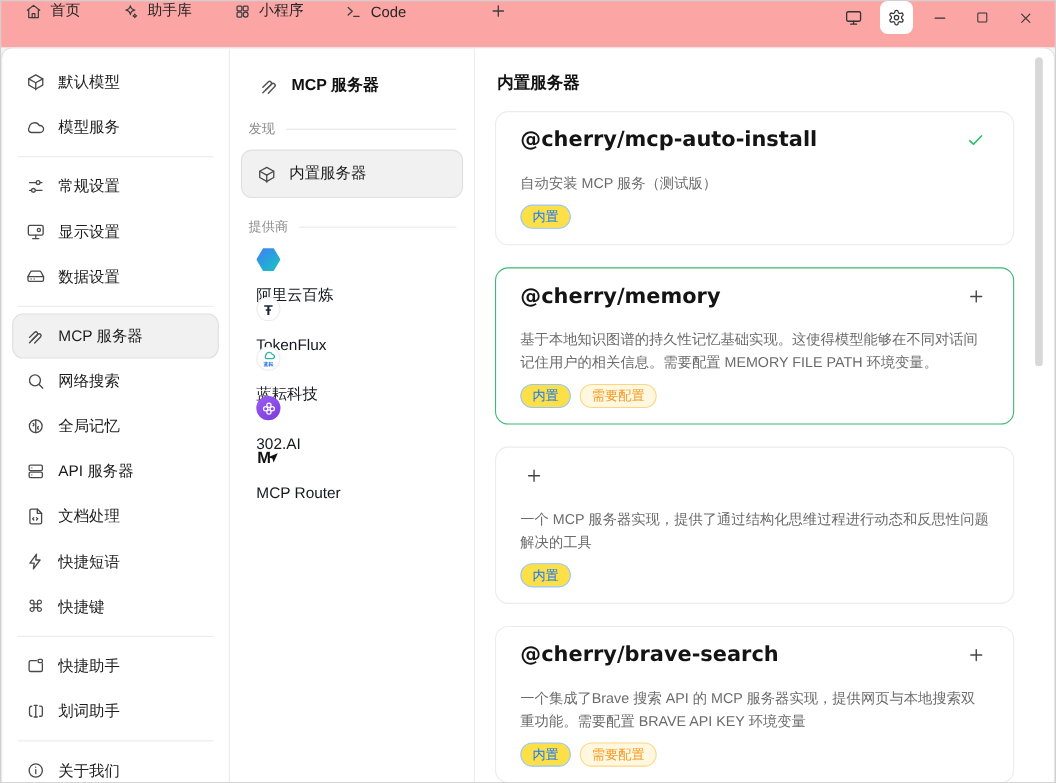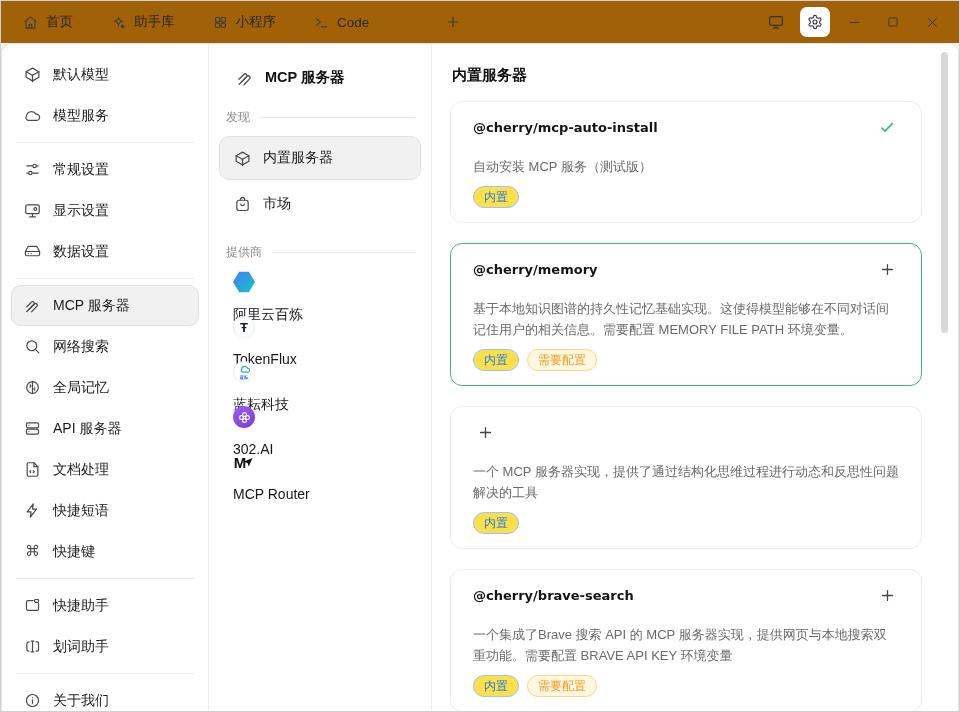--- a/index.html
+++ b/index.html
@@ -4,21 +4,21 @@
 <style>
   * { margin:0; padding:0; box-sizing:border-box; }
   html,body { width:960px; height:712px; }
   body {
     font-family:"Liberation Sans","DejaVu Sans",sans-serif;
     background:#f3f3f3; color:#1f1f1f; overflow:hidden; font-size:14px;
   }
   .window { width:960px; height:712px; display:flex; flex-direction:column; border:1px solid #d0d0d0; }
 
   
-  .titlebar { height:42px; flex:none; display:flex; align-items:center; padding:0 12px 0 22px; background:#a16207; }
+  .titlebar { height:42px; flex:none; display:flex; align-items:flex-start; padding:0 12px 0 22px; background:#fca5a5; }
   .tabs { display:flex; align-items:center; gap:38px; }
   .tab { display:flex; align-items:center; gap:8px; font-size:13.5px; color:#262626; cursor:default; }
   .ticon { display:flex; color:#3d3d3d; }
   .newtab { margin-left:38px; display:flex; color:#3d3d3d; }
   .win-controls { margin-left:auto; display:flex; align-items:center; gap:9px; }
   .wc-btn { width:30px; height:30px; display:flex; align-items:center; justify-content:center; color:#333; border-radius:7px; }
   .wc-btn.active { background:#ffffff; }
 
   
   .content { flex:1; display:flex; background:#fff; border:1px solid #e3e3e3; border-bottom:none; border-radius:10px 10px 0 0; overflow:hidden; }
@@ -51,21 +51,21 @@
   .mcpr-m { font-weight:800; font-size:15px; color:#101010; line-height:1; letter-spacing:-1px; }
   .lanyun-text { position:absolute; bottom:2px; left:0; right:0; text-align:center; font-size:4.5px; color:#1d6fe0; font-weight:700; line-height:1; }
 
   
   .main { flex:1; position:relative; padding:16px 36px 0 18px; overflow:hidden; background:#fff; }
   .main-heading { font-size:15px; font-weight:700; margin:6px 0 16px 2px; color:#111; }
   .cards { display:flex; flex-direction:column; gap:20px; }
   .card { background:#fff; border:1px solid #ececec; border-radius:12px; padding:13px 22px 14px; }
   .card.highlight { border-color:#3cb973; }
   .card-head { display:flex; align-items:center; justify-content:space-between; }
-  .card-title { font-size:13px; font-weight:700; color:#141414; font-family:"DejaVu Sans","Liberation Sans",sans-serif; }
+  .card-title { font-size:19px; font-weight:700; color:#141414; font-family:"DejaVu Sans","Liberation Sans",sans-serif; }
   .card-action { width:24px; height:24px; display:flex; align-items:center; justify-content:center; }
   .card-desc { margin-top:17px; font-size:13px; color:#6b6b6b; line-height:1.62; max-width:470px; }
   .card-badges { margin-top:9px; display:flex; gap:8px; min-height:2px; }
   .badge { font-size:12px; height:22px; padding:0 10px; display:inline-flex; align-items:center; border-radius:11px; line-height:1; }
   .badge.blue { background:#fde047; border:1px solid #94c6ff; color:#1677ff; }
   .badge.gold { background:#fff8e1; border:1px solid #ffd582; color:#f59a23; }
 
   .scroll-thumb { position:absolute; top:8px; right:10px; width:7px; height:281px; border-radius:4px; background:#d8d8d8; }
 
   svg { display:block; }
@@ -342,30 +342,20 @@
       <div class="panel-item selected">
         <span class="icon">
           <svg width="17" height="17" viewBox="0 0 24 24" fill="none" stroke="currentColor" stroke-width="1.7" stroke-linecap="round" stroke-linejoin="round">
               <path d="M21 8l-9-5-9 5v8l9 5 9-5z"></path>
               <path d="M3 8l9 5 9-5"></path>
               <path d="M12 13v9"></path>
             </svg>
         </span>
         <span>内置服务器</span>
       </div>
-      <div class="panel-item">
-        <span class="icon">
-          <svg width="17" height="17" viewBox="0 0 24 24" fill="none" stroke="currentColor" stroke-width="1.7" stroke-linecap="round" stroke-linejoin="round">
-              <rect x="4" y="6" width="16" height="14.5" rx="3"></rect>
-              <path d="M9 6V5a3 3 0 0 1 6 0v1"></path>
-              <path d="M9.5 11.5a2.5 2 0 0 0 5 0"></path>
-            </svg>
-        </span>
-        <span>市场</span>
-      </div>
 
       <div class="section">
         <span>提供商</span>
         <span class="line"></span>
       </div>
 
       <div class="provider">
         <span class="logo logo-bailian"></span>
         <span>阿里云百炼</span>
       </div>

